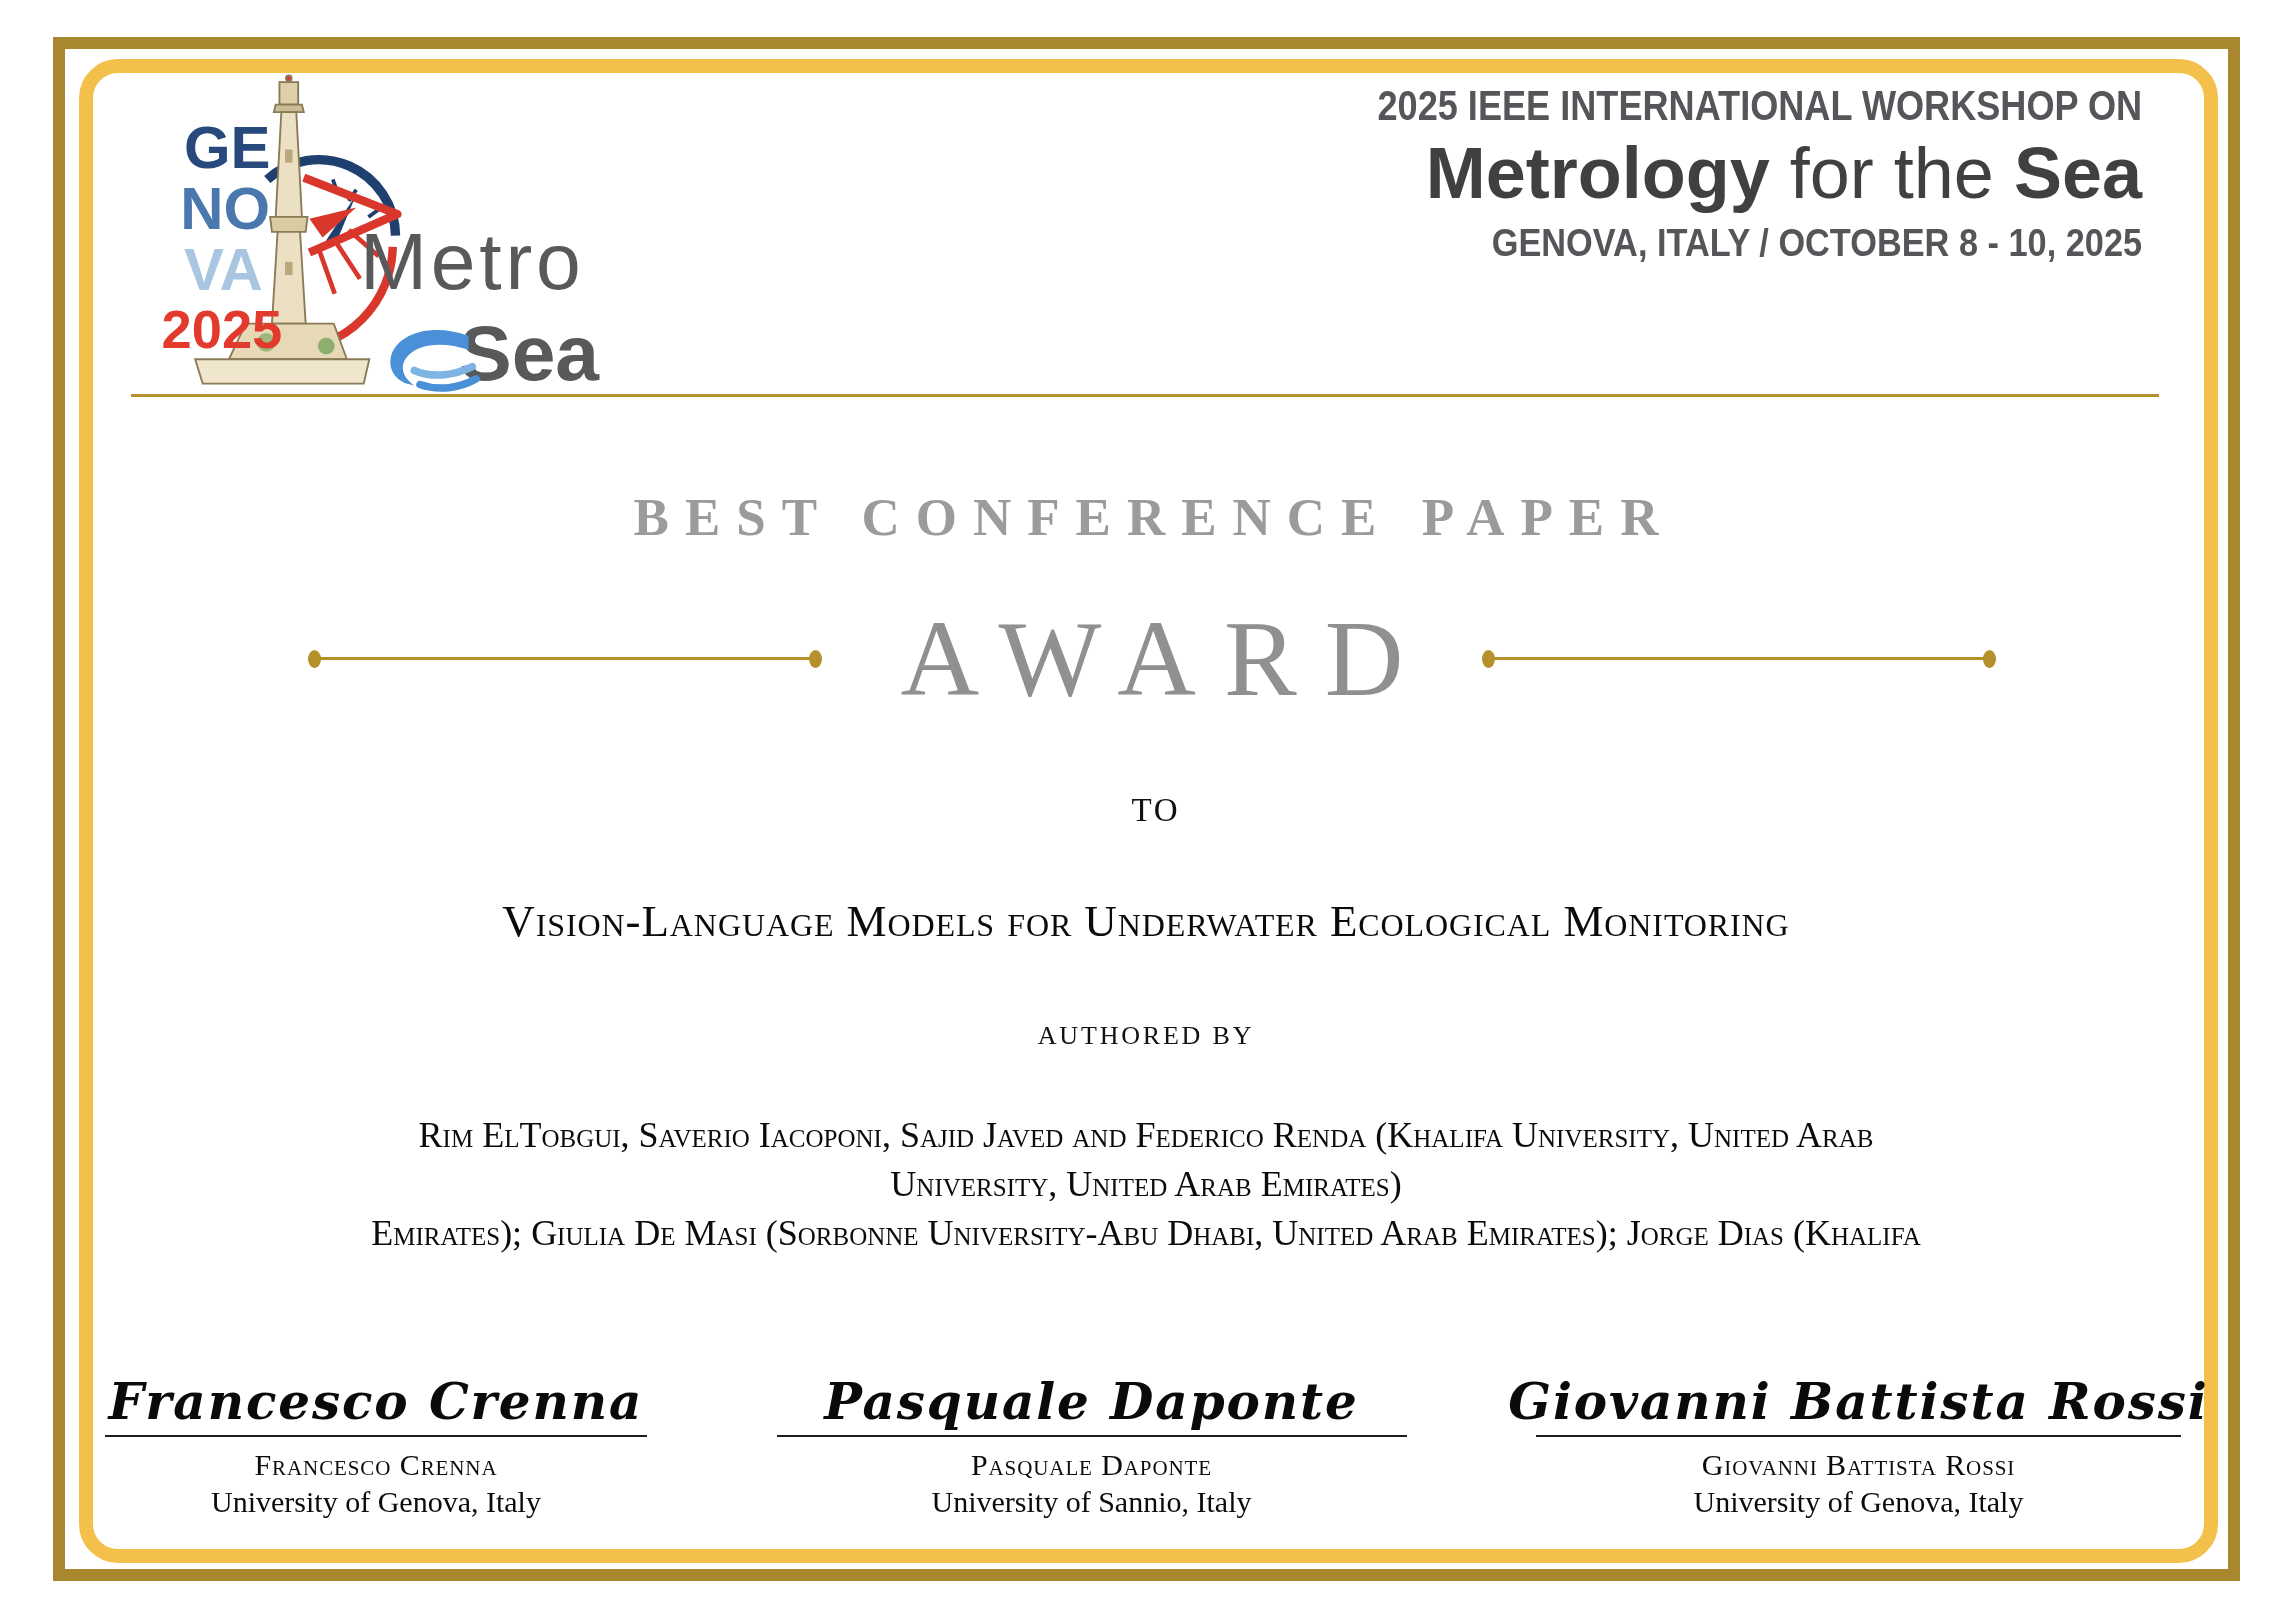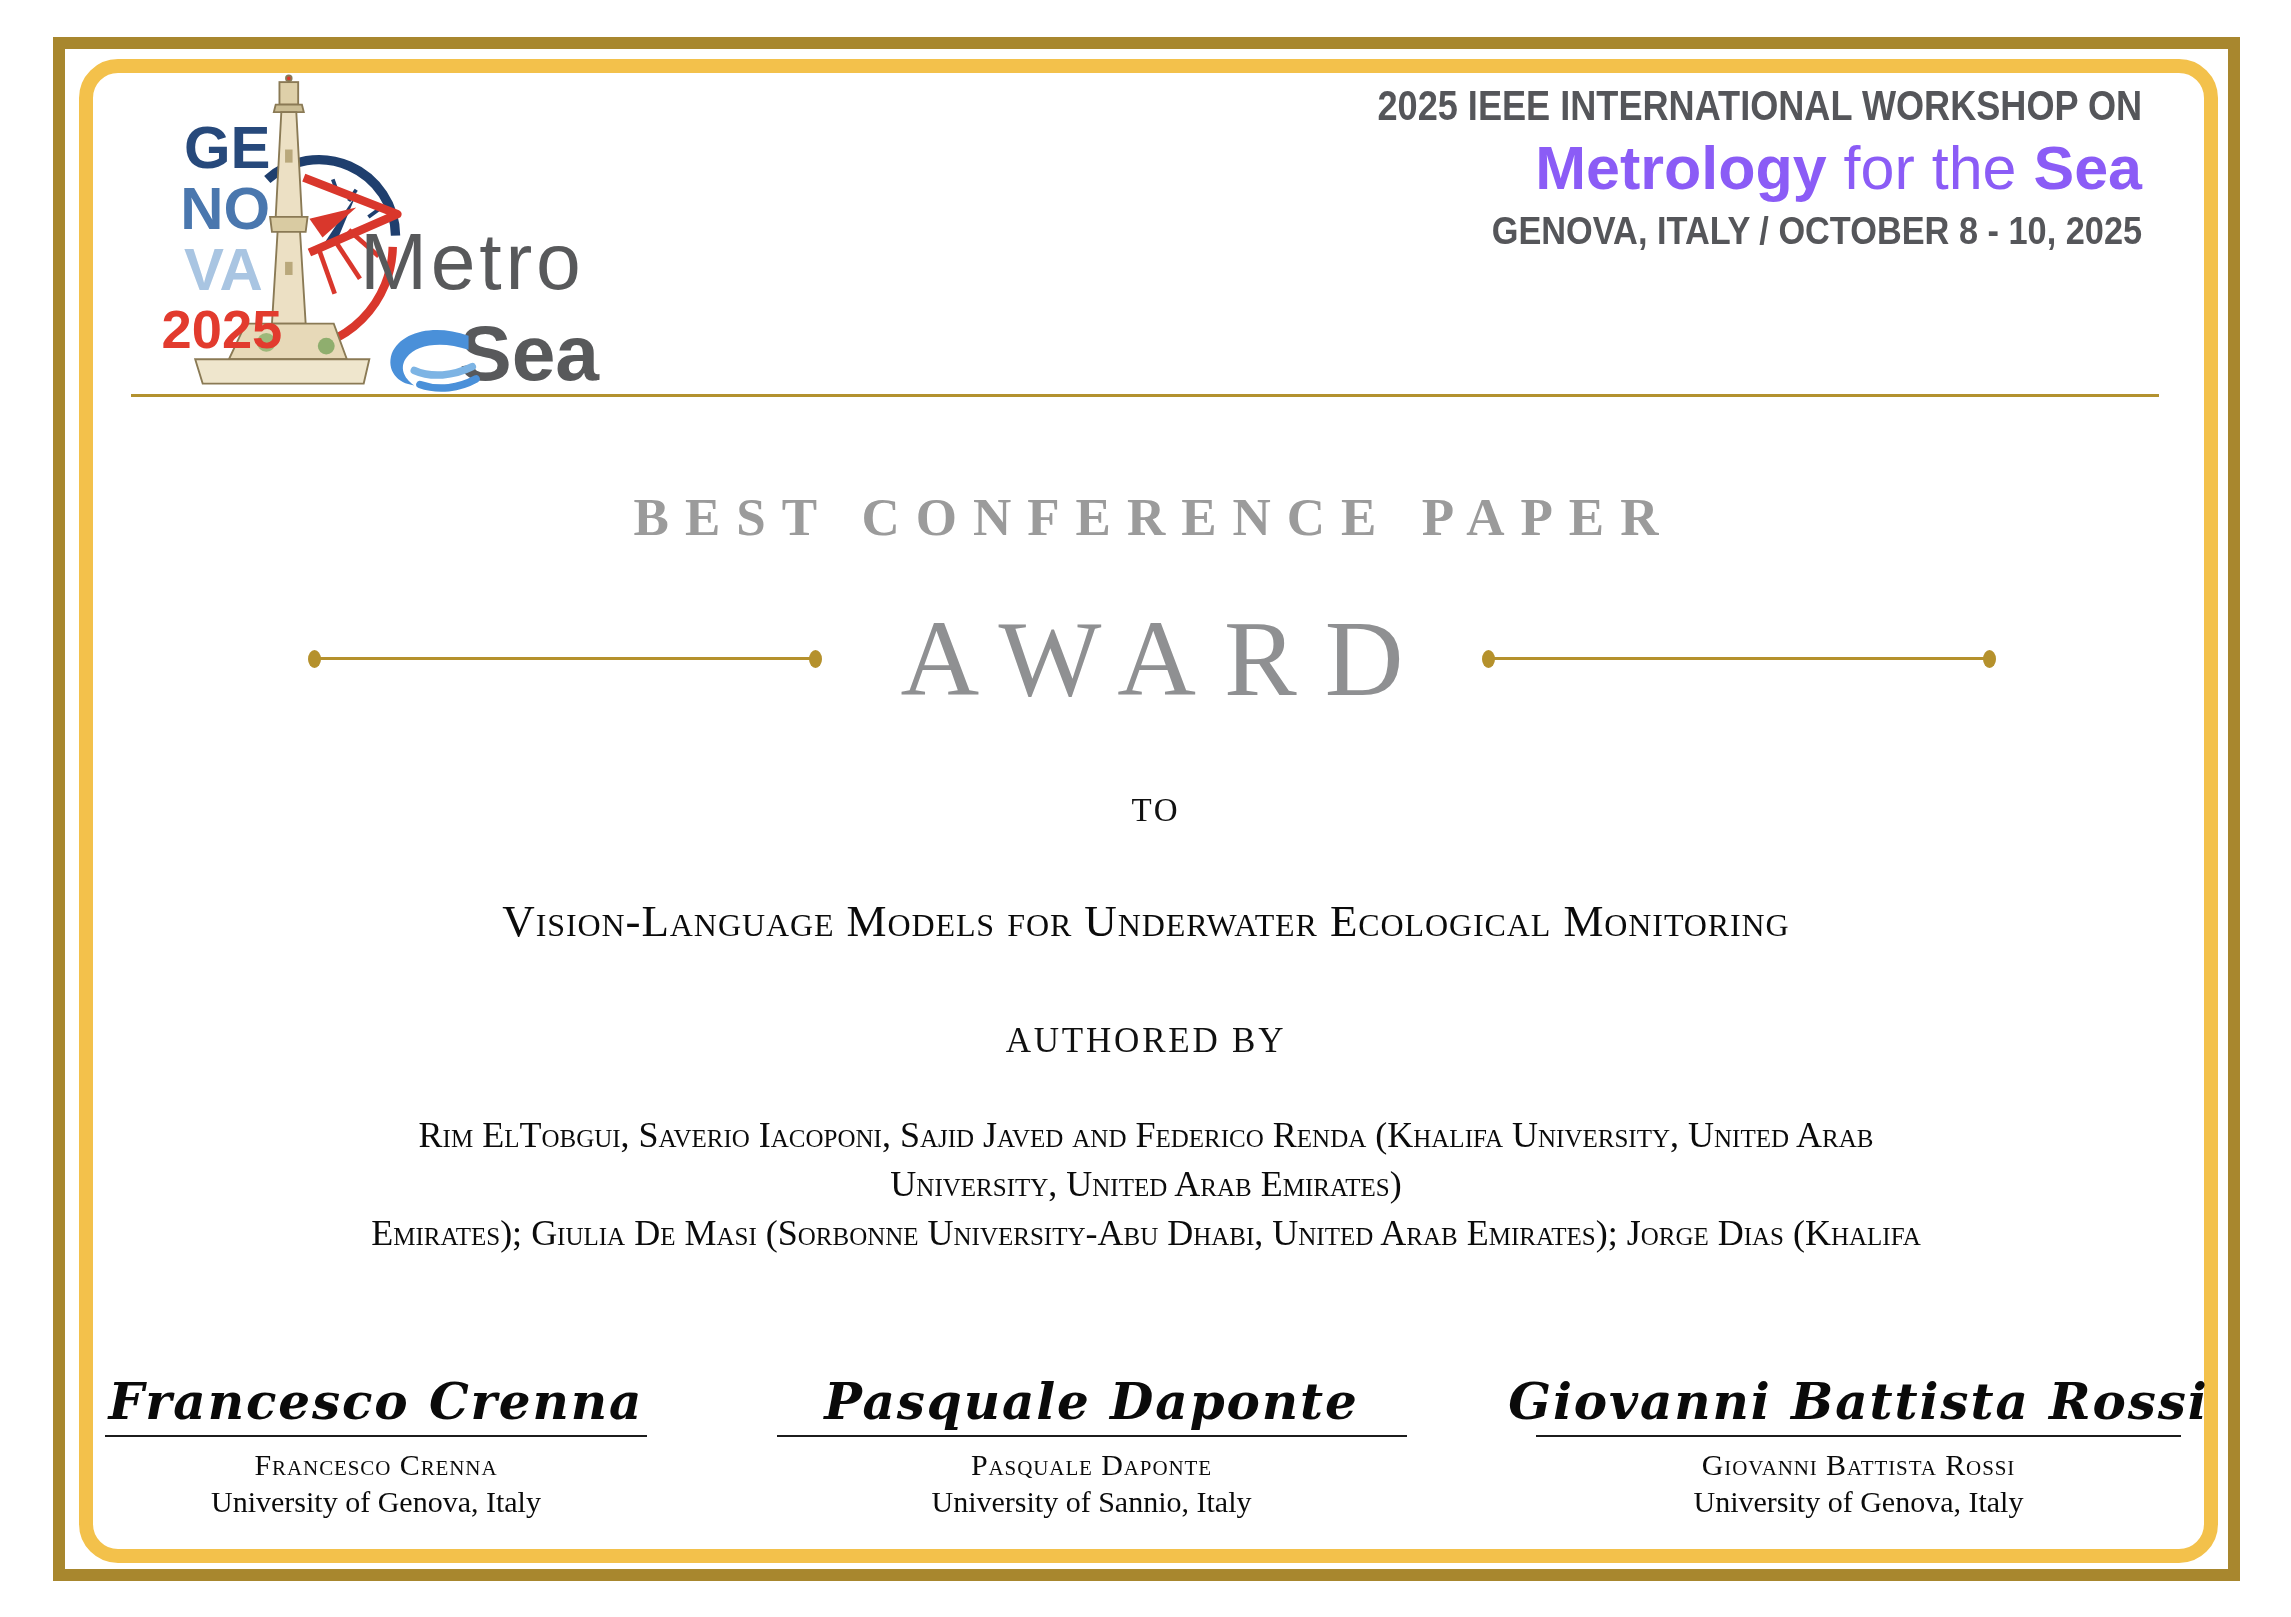--- a/index.html
+++ b/index.html
@@ -26,21 +26,21 @@
 
   .header-right {
     position:absolute; top:82px; right:150px; text-align:right;
     font-family:"Liberation Sans", sans-serif; color:#55565a;
   }
   .workshop-line {
     font-size:42px; font-weight:700; letter-spacing:0px; white-space:nowrap;
     display:inline-block; transform:scaleX(0.86); transform-origin:100% 50%;
   }
   .big-title {
-    margin-top:5.6px; font-size:61px; line-height:1.05; color:#8b5cf6; white-space:nowrap;
+    margin-top:5.6px; font-size:72px; line-height:1.05; color:#404040; white-space:nowrap;
   }
   .big-title .b { font-weight:700; }
   .big-title .l { font-weight:400; }
   .location-line {
     margin-top:9.4px; font-size:39px; font-weight:700; white-space:nowrap;
     display:inline-block; transform:scaleX(0.88); transform-origin:100% 50%;
   }
   .header-divider {
     position:absolute; left:131px; right:133px; top:394px; height:2.8px; background:#b3922f;
   }
@@ -68,21 +68,21 @@
   .to-label {
     position:absolute; top:792px; left:0; right:0; text-align:center;
     font-size:33px; letter-spacing:2.8px; color:#111;padding-left:20px;
   }
   .paper-title {
     position:absolute; top:895px; left:0; right:0; text-align:center;
     font-size:45px; font-variant:small-caps; letter-spacing:0.9px; color:#0b0b0b;
   }
   .authored-by {
     position:absolute; top:1021px; left:0; right:0; text-align:center;
-    font-size:35px; letter-spacing:2.8px; color:#111;
+    font-size:26px; letter-spacing:2.8px; color:#111;
   }
   .authors {
     position:absolute; top:1111px; left:228px; width:1836px; text-align:center;
     font-size:36px; line-height:49px; font-variant:small-caps; color:#0b0b0b;
   }
   .event-date {
     position:absolute; top:1288px; left:0; right:0; text-align:center;
     font-size:37px; letter-spacing:1.9px; font-variant:small-caps; color:#0b0b0b;
   }
 

